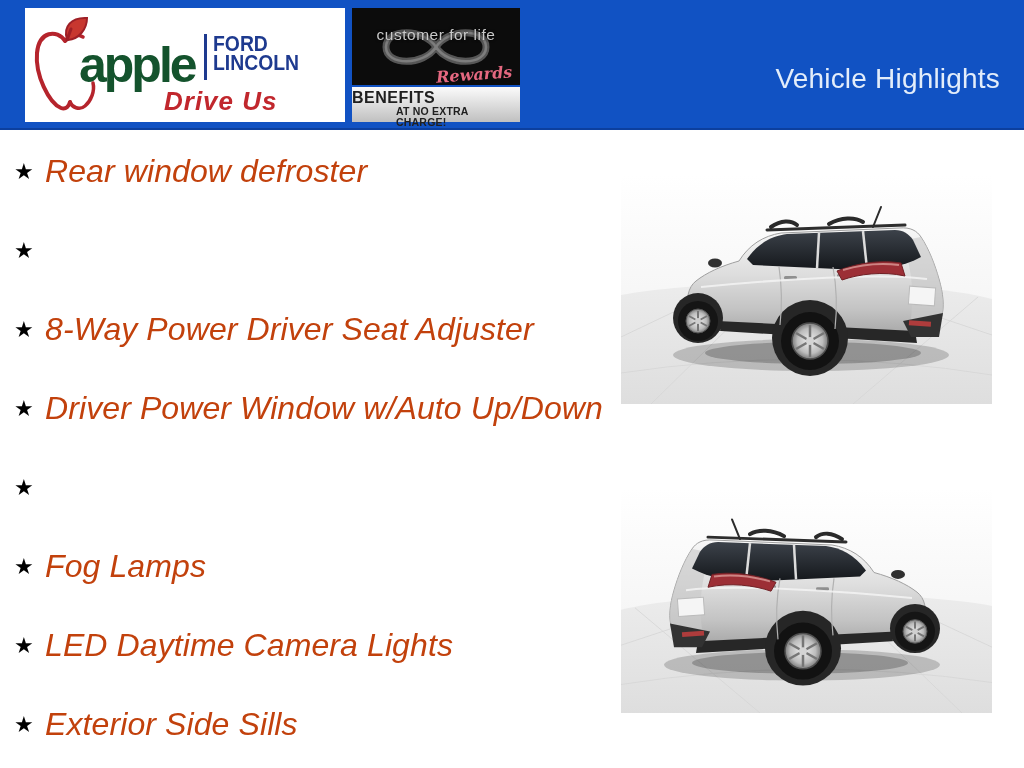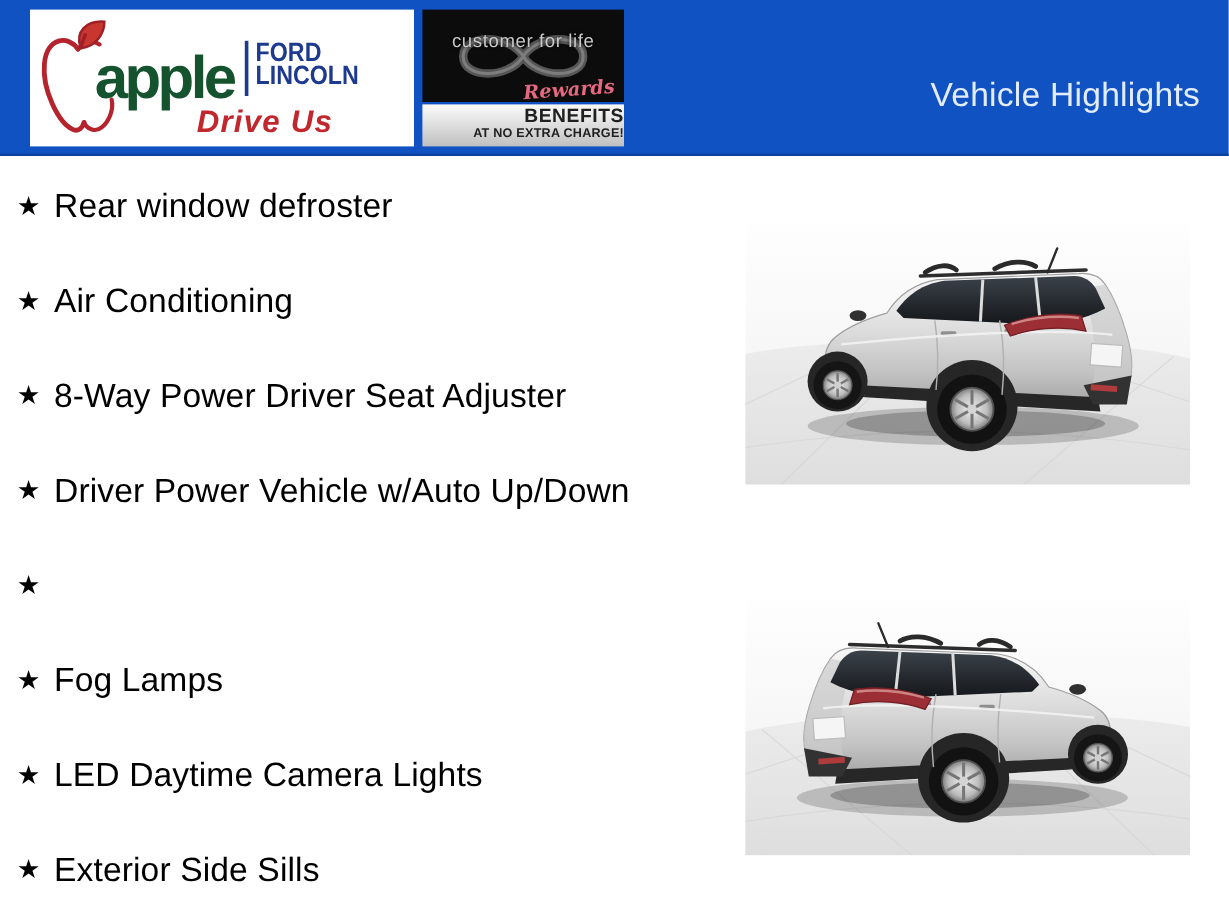--- a/index.html
+++ b/index.html
@@ -15,31 +15,31 @@
   .apple-graphic{position:absolute;left:4px;top:3px;width:70px;height:108px;}
   .brand-word{position:absolute;left:54px;top:32px;font-size:50px;font-weight:bold;color:#14532d;letter-spacing:-3px;line-height:1;}
   .logo-divider{position:absolute;left:179px;top:26px;width:3px;height:46px;background:#1e3a8f;}
   .make-stack{position:absolute;left:188px;top:26px;color:#1e3a8f;font-weight:bold;font-size:22px;line-height:19px;transform:scaleX(.88);transform-origin:left top;white-space:nowrap;}
   .tagline{position:absolute;left:120px;top:78px;font-size:26px;font-weight:bold;font-style:italic;color:#c1272d;letter-spacing:1px;margin-left:19px;}
 
   .cfl-box{position:absolute;left:352px;top:8px;width:168px;height:77px;background:#0c0c0c;overflow:hidden;}
   .cfl-infinity{position:absolute;left:9px;top:8px;width:150px;height:62px;opacity:.9;}
   .cfl-text{position:absolute;left:0;top:18px;width:100%;text-align:center;font-size:15.5px;color:#c9c9c9;letter-spacing:.5px;text-shadow:0 0 3px #000;}
   .cfl-script{position:absolute;right:8px;bottom:1px;font-family:"DejaVu Serif","Liberation Serif",serif;font-style:italic;font-weight:bold;font-size:16px;color:#e56880;transform:rotate(-4deg);}
-  .benefits-box{position:absolute;left:352px;top:87px;width:168px;height:35px;background:linear-gradient(#fbfbfb,#c0c0c0);text-align:right;color:#202020;}
+  .benefits-box{position:absolute;left:352px;top:87px;width:168px;height:35px;background:linear-gradient(#fbfbfb,#c0c0c0);text-align:left;color:#202020;}
   .benefits-l1{margin-top:2px;font-size:16px;font-weight:bold;letter-spacing:.5px;line-height:17px;}
-  .benefits-l2{font-size:10.5px;font-weight:bold;letter-spacing:.2px;line-height:11px;}
+  .benefits-l2{font-size:10.5px;font-weight:bold;letter-spacing:.2px;line-height:11px;margin-left:44px;}
 
   .header-title{position:absolute;right:24px;top:52px;font-size:28px;color:#e3edfa;letter-spacing:.2px;margin-top:11px;}
 
   
   .features{position:absolute;left:0;top:128px;width:620px;margin:0;padding:4px 0 0 0;list-style:none;}
   .feature{height:79px;display:flex;align-items:center;padding-left:14px;}
   .star{font-size:22px;color:#000;width:31px;flex:0 0 31px;line-height:1;}
-  .ftext{font-size:28px;color:#000000;letter-spacing:.1px;white-space:nowrap;}
+  .ftext{font-size:32px;color:#c2410c;letter-spacing:.1px;white-space:nowrap;font-style:italic;}
 
   
   .photo{position:absolute;overflow:hidden;}
   .photo svg{display:block;width:100%;height:100%;}
   .photo-top{left:621px;top:175px;width:371px;height:229px;}
   .photo-bottom{left:621px;top:488px;width:371px;height:225px;}
 </style>
 </head>
 <body>
 
@@ -81,29 +81,28 @@
     <div class="header-title">Vehicle Highlights</div>
   </div>
 
   <ul class="features">
     <li class="feature">
         <span class="star">★</span>
         <span class="ftext">Rear window defroster</span>
       </li>
     <li class="feature">
         <span class="star">★</span>
-        <span class="ftext">Air Conditioning</span>
       </li>
     <li class="feature">
         <span class="star">★</span>
         <span class="ftext">8-Way Power Driver Seat Adjuster</span>
       </li>
     <li class="feature">
         <span class="star">★</span>
-        <span class="ftext">Driver Power Vehicle w/Auto Up/Down</span>
+        <span class="ftext">Driver Power Window w/Auto Up/Down</span>
       </li>
     <li class="feature">
         <span class="star">★</span>
       </li>
     <li class="feature">
         <span class="star">★</span>
         <span class="ftext">Fog Lamps</span>
       </li>
     <li class="feature">
         <span class="star">★</span>

